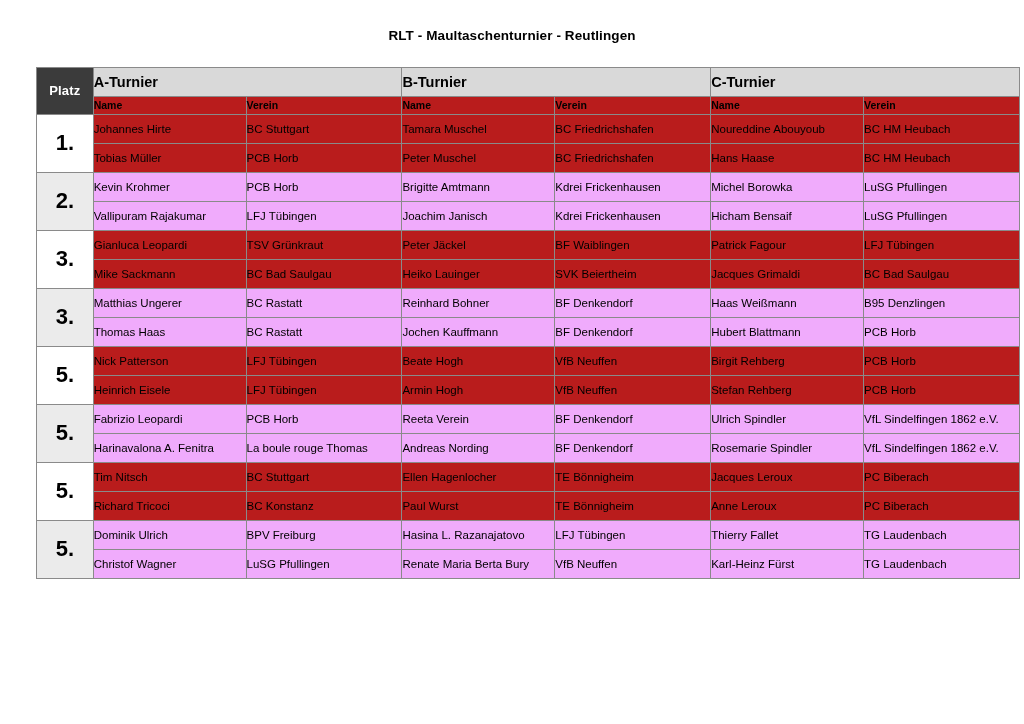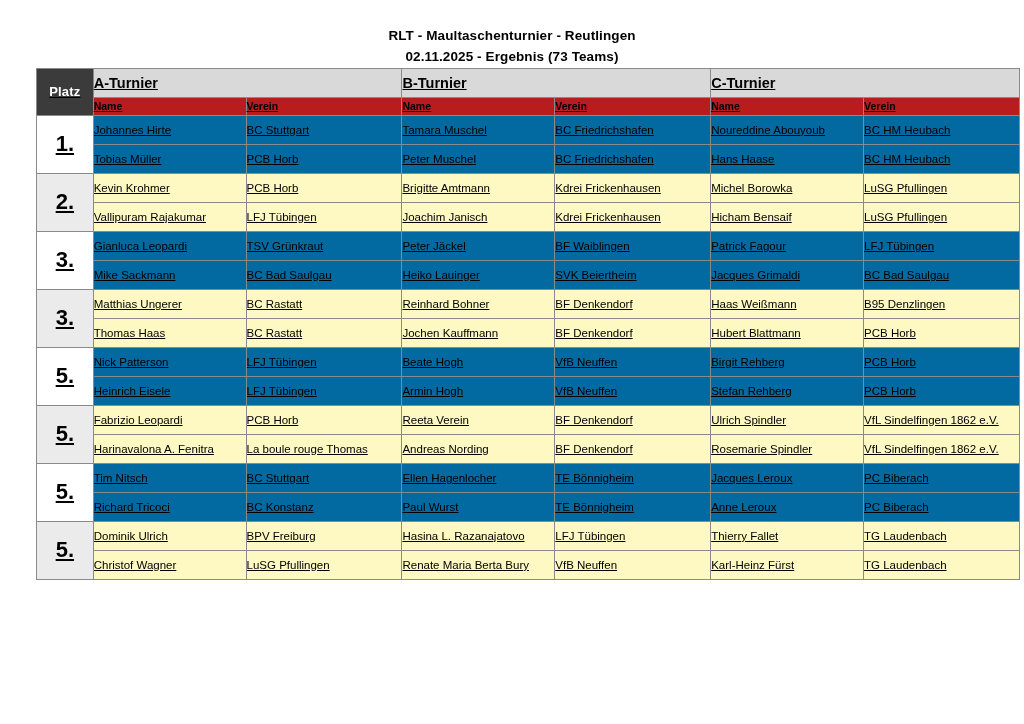--- a/index.html
+++ b/index.html
@@ -29,22 +29,22 @@
     letter-spacing: 0.1px;
   }
   .doc-subtitle {
     text-align: center;
     font-size: 13.5px;
     font-weight: bold;
     line-height: 1.55;
     letter-spacing: 0.1px;
   }
   .table-wrap {
+    margin-top: 20px;
     padding-left: 16px;
-    text-decoration: underline;
   }
   table.results {
     border-collapse: collapse;
     table-layout: fixed;
     width: 984px;
     margin: 0 auto;
     border: 1px solid #7b7b7b;
   }
   table.results td, table.results th {
     border: 1px solid #8a8a8a;
@@ -84,37 +84,36 @@
     font-weight: bold;
     width: 56px;
   }
   td.cell {
     font-size: 11.5px;
     padding-left: 5px;
     height: 28px;
     white-space: nowrap;
     overflow: hidden;
   }
-  tr.band-light td { background: #0369a1; }
-  tr.band-dark td  { background: #fef9c3; }
+  tr.band-light td { background: #b91c1c; }
+  tr.band-dark td  { background: #f0abfc; }
   td.rank.band-light { background: #ffffff; }
   td.rank.band-dark  { background: #ebebeb; }
 
   
   col.c-rank   { width: 56px; }
   col.c-name   { width: 151px; }
   col.c-club   { width: 154px; }
 </style>
 </head>
 <body>
 
 <div class="page">
 
   <div class="doc-title">RLT - Maultaschenturnier - Reutlingen</div>
-  <div class="doc-subtitle">02.11.2025 -  Ergebnis (73 Teams)</div>
 
   <div class="table-wrap">
     <table class="results">
       <colgroup>
         <col class="c-rank">
         <col class="c-name">
           <col class="c-club">
         <col class="c-name">
           <col class="c-club">
         <col class="c-name">

